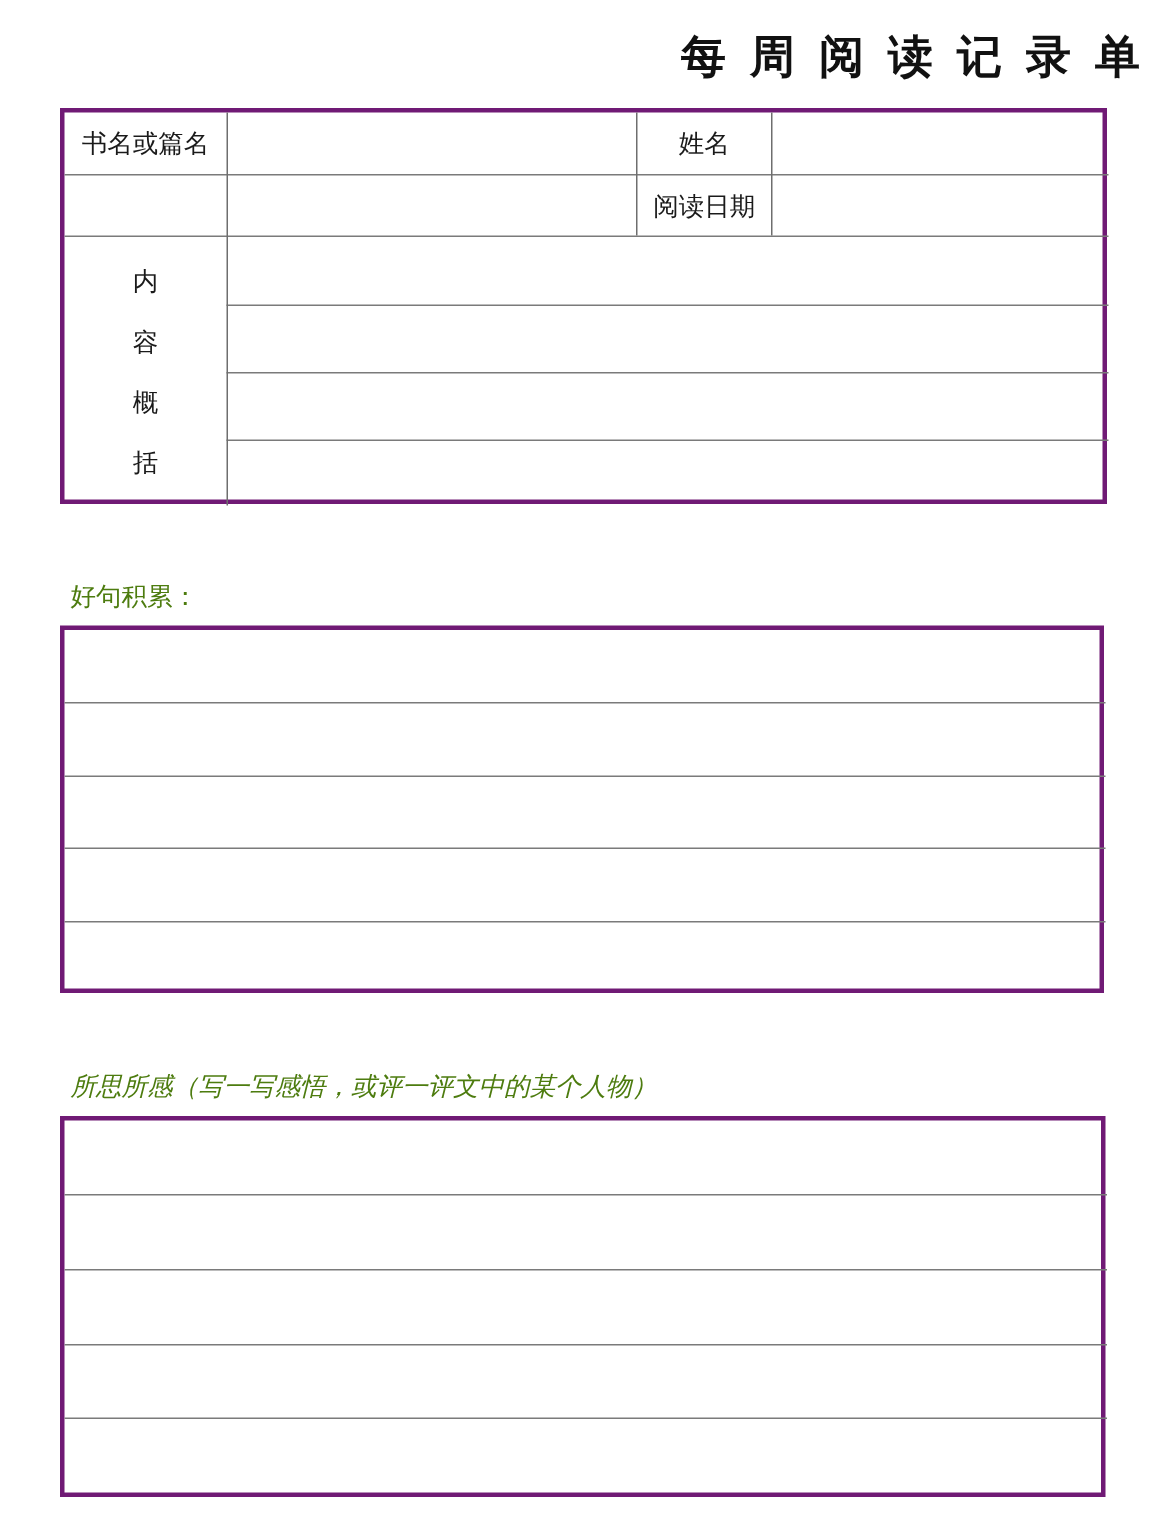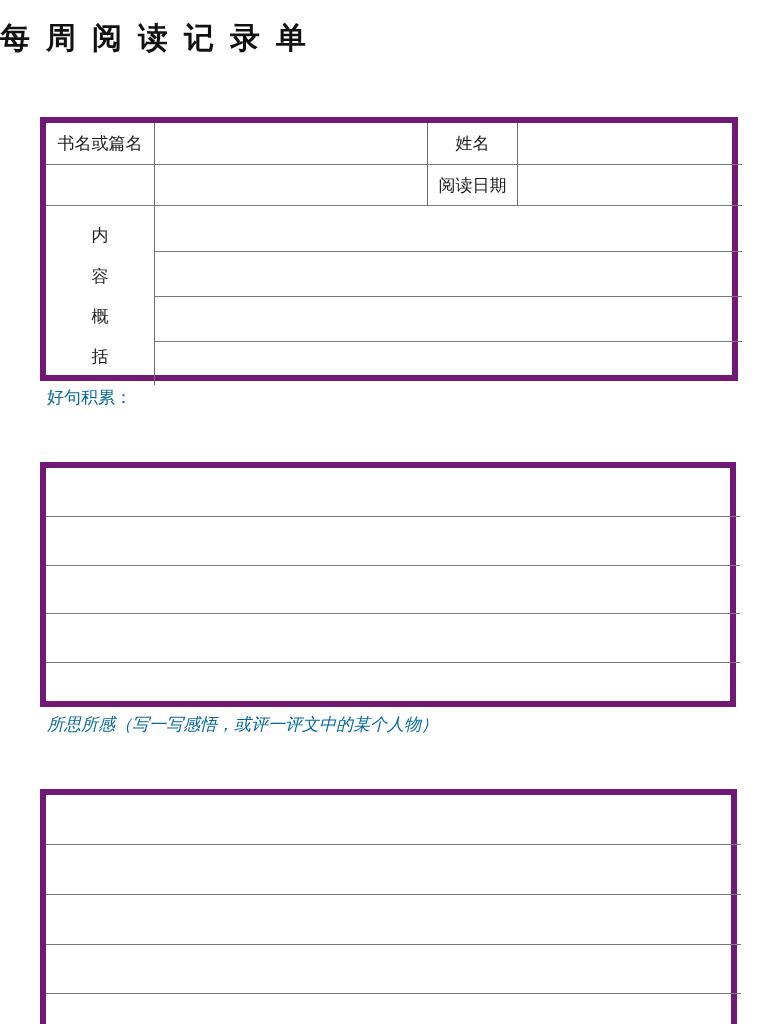--- a/index.html
+++ b/index.html
@@ -1,27 +1,27 @@
 <!DOCTYPE html>
 <html><head>
 <meta charset="utf-8">
 <style>
   html, body { margin:0; padding:0; background:#ffffff; }
   body { width:776px; height:1024px; position:relative; overflow:hidden;
          font-family: "DejaVu Serif", "Liberation Serif", serif; color:#1a1a1a; }
-  .title { position:absolute; top:18px; left:0; width:776px; text-align:left;
+  .title { position:absolute; top:18px; left:0; width:776px; text-align:right;
            font-size:30px; font-weight:bold; letter-spacing:16px; color:#111;
            font-family: "DejaVu Sans", sans-serif; }
-  .tbl { position:absolute; border:6px solid #701a75; box-sizing:border-box;margin-top:45px; }
+  .tbl { position:absolute; border:3px solid #701a75; box-sizing:border-box; }
   .hline { position:absolute; height:0; border-top:1px solid #7a7a7a; }
   .vline { position:absolute; width:0; border-left:1px solid #6e6e6e; }
   .label { position:absolute; font-size:17px; text-align:center; display:flex;
            align-items:center; justify-content:center; color:#1a1a1a; }
   .vchar { position:absolute; width:108px; text-align:center; font-size:17px; }
-  .section-label { position:absolute; font-size:17px; color:#0369a1; }
+  .section-label { position:absolute; font-size:17px; color:#4d7c0f; }
   .field { position:absolute; background:transparent; }
 </style>
 </head>
 <body>
 
 <div class="title">每周阅读记录单</div>
 
 <div class="tbl" style="left:40px;top:72px;width:698px;height:264px;">
 
   <div class="hline" style="left:0;top:41px;width:696px;"></div>

